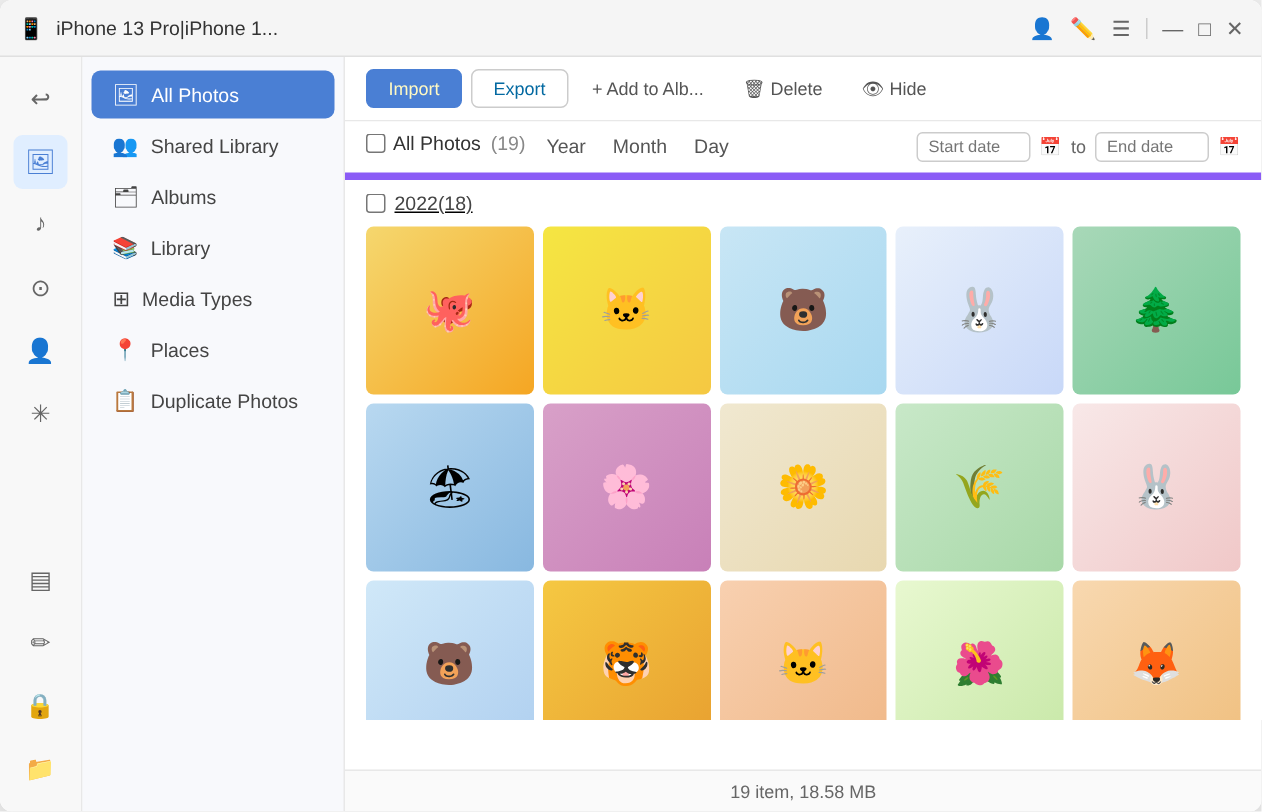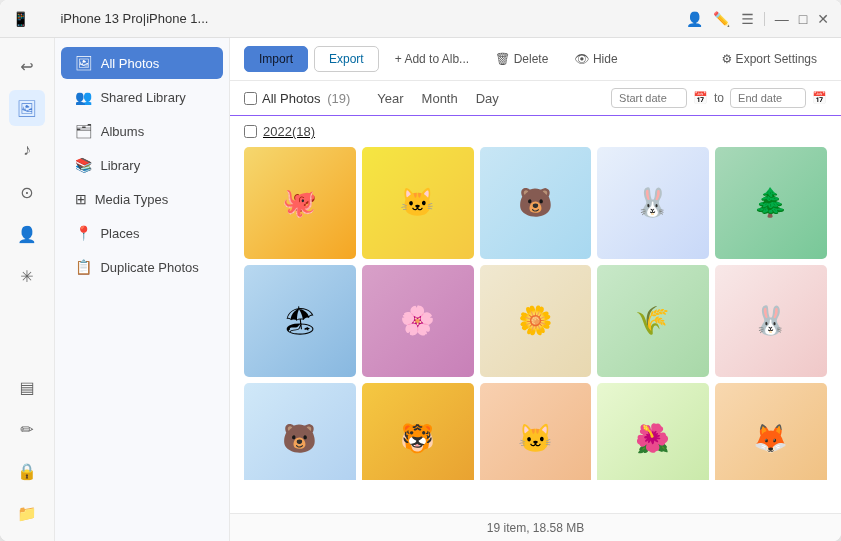--- a/index.html
+++ b/index.html
@@ -31,21 +31,20 @@
       align-items: center;
       gap: 8px;
     }
     .title-bar-icon {
       font-size: 14px;
       color: #555;
     }
     .title-bar-text {
       font-size: 13px;
       color: #333;
-      margin-left: 23px;
     }
     .title-bar-controls {
       display: flex;
       align-items: center;
       gap: 10px;
     }
     .title-bar-controls span {
       font-size: 14px;
       color: #666;
       cursor: pointer;
@@ -132,43 +131,43 @@
       padding: 5px 14px;
       border-radius: 5px;
       border: 1px solid #ccc;
       background: #fff;
       font-size: 12px;
       cursor: pointer;
       color: #0369a1;
     }
     .btn.primary {
       background: #4a7fd4;
-      color: #0f172a;
+      color: #fef9c3;
       border-color: #4a7fd4;
     }
     .btn-icon-text {
       display: flex;
       align-items: center;
       gap: 4px;
       padding: 5px 10px;
       font-size: 12px;
       cursor: pointer;
       color: #555;
       border: none;
       background: none;
     }
     .toolbar-right { margin-left: auto; }
 
     
     .filter-bar {
       padding: 7px 14px;
-      border-bottom: 1px solid #8b5cf6;
-      display: flex;
-      align-items: center;
-      gap: 27px;
+      border-bottom: 5px solid #8b5cf6;
+      display: flex;
+      align-items: flex-start;
+      gap: 14px;
       background: #fff;
     }
     .checkbox-label {
       display: flex;
       align-items: center;
       gap: 5px;
       font-size: 13px;
       color: #333;
     }
     .filter-tabs {
@@ -351,23 +350,20 @@
     </div>
 
     <div class="content-area">
 
       <div class="toolbar">
         <button class="btn primary">Import</button>
         <button class="btn">Export</button>
         <button class="btn-icon-text">+ Add to Alb...</button>
         <button class="btn-icon-text">🗑 Delete</button>
         <button class="btn-icon-text">👁 Hide</button>
-        <div class="toolbar-right">
-          <button class="btn-icon-text">⚙ Export Settings</button>
-        </div>
       </div>
 
       <div class="filter-bar">
         <label class="checkbox-label">
           <input type="checkbox" style="">
           <span>
             <span>All Photos</span>
             <span style="color:#888;margin-left:3px;">(19)</span>
           </span>
         </label>

